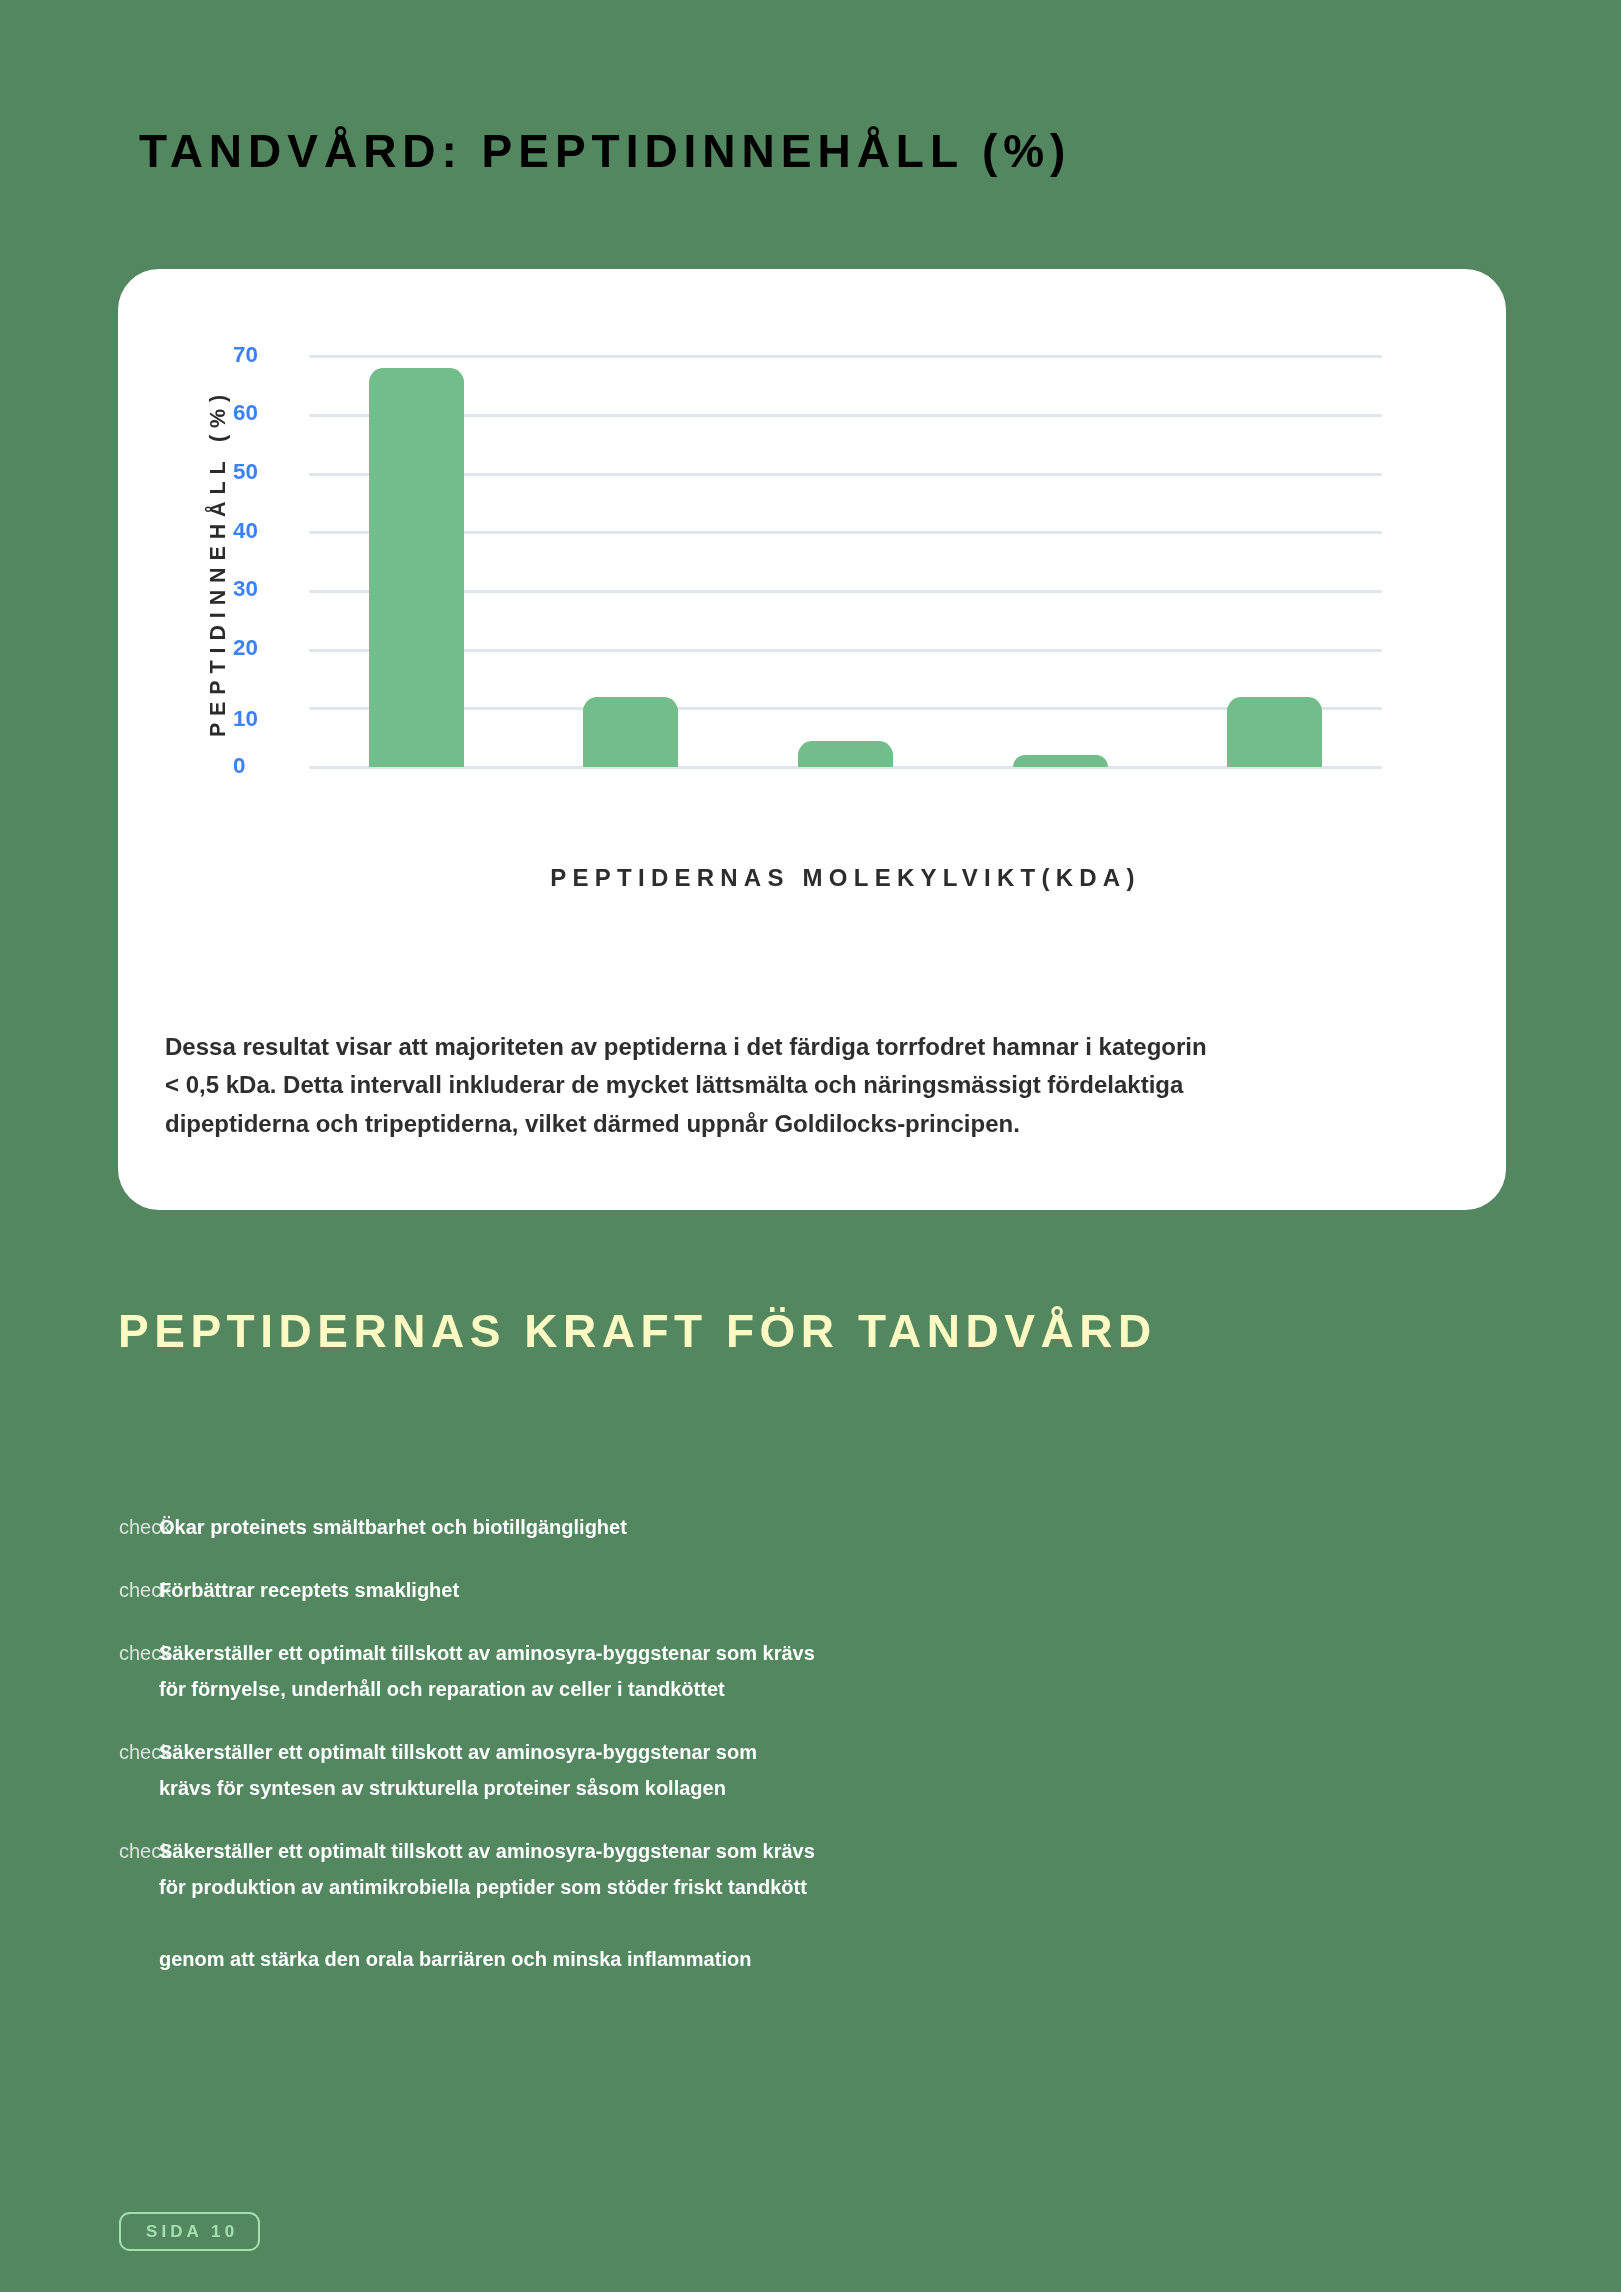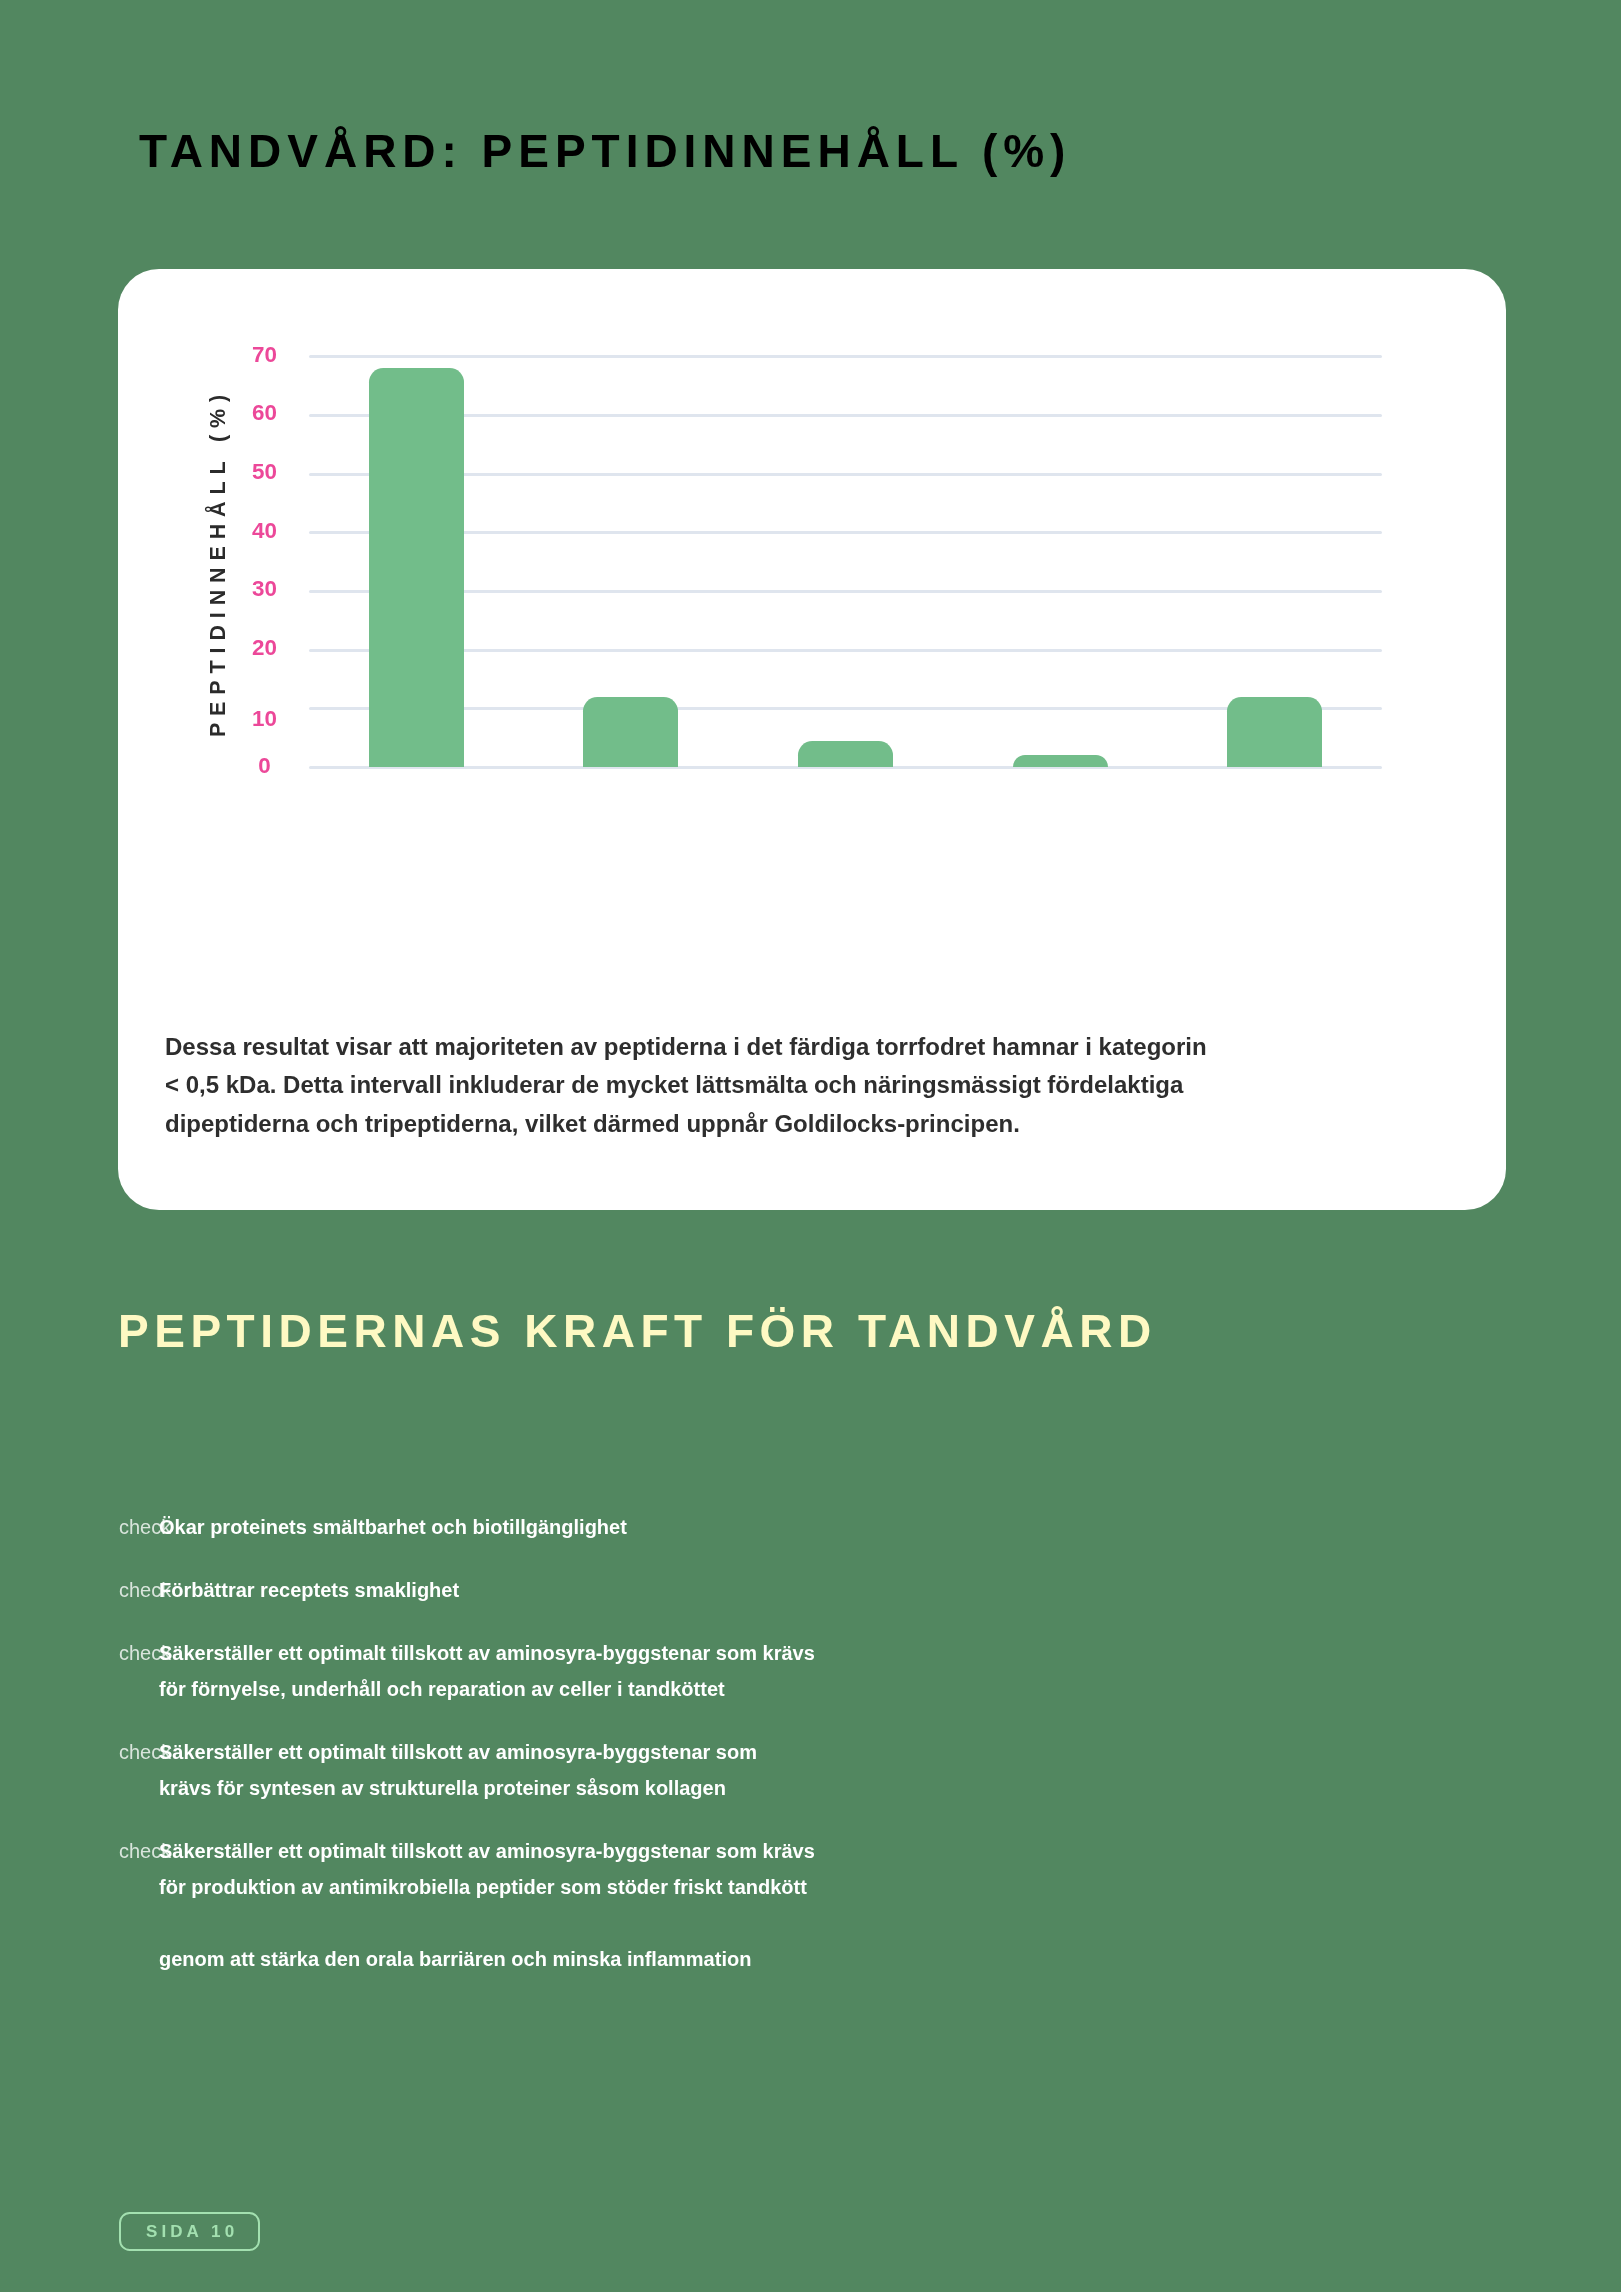--- a/index.html
+++ b/index.html
@@ -35,21 +35,21 @@
   .plot {
     position:absolute; left:191px; top:87px;
     width:1073px; height:411px;
   }
   .gridline {
     position:absolute; left:0; width:100%; height:2.7px;
     background:#dfe5ee; border-radius:1.8px;
   }
   .y-tick {
     position:absolute; left:115px; width:63px;
-    text-align:center; font-size:22.4px; font-weight:bold; color:#ec4899;
+    text-align:left; font-size:22.4px; font-weight:bold; color:#3b82f6;
   }
   .bar {
     position:absolute; bottom:0; width:95px;
     background:#72bd8a;
     border-radius:14.3px 14.3px 0 0;
   }
 
   .x-labels {
     position:absolute; left:191px; top:522px; width:1073px;
     display:flex;
@@ -127,20 +127,21 @@
       <div class="gridline" style="top: 175px; background: rgb(223, 229, 238);"></div>
       <div class="gridline" style="top: 117px; background: rgb(223, 229, 238);"></div>
       <div class="gridline" style="top: 58px; background: rgb(223, 229, 238);"></div>
       <div class="gridline" style="top: -0.9px; background: rgb(223, 229, 238);"></div>
       <div class="bar" style="left: 60px; height: 399px; background: rgb(114, 189, 138);"></div>
       <div class="bar" style="left: 274px; height: 70px; background: rgb(114, 189, 138);"></div>
       <div class="bar" style="left: 489px; height: 26.4px; background: rgb(114, 189, 138);"></div>
       <div class="bar" style="left: 704px; height: 11.7px; background: rgb(114, 189, 138);"></div>
       <div class="bar" style="left: 918px; height: 70px; background: rgb(114, 189, 138);"></div>
     </div>
+  <div class="x-axis-title">PEPTIDERNAS MOLEKYLVIKT(KDA)</div>
   <div class="paragraph">Dessa resultat visar att majoriteten av peptiderna i det färdiga torrfodret hamnar i kategorin
 &lt; 0,5 kDa. Detta intervall inkluderar de mycket lättsmälta och näringsmässigt fördelaktiga
 dipeptiderna och tripeptiderna, vilket därmed uppnår Goldilocks-principen.</div>
 <div class="y-tick" style="top: 484px;">0</div>
     <div class="y-tick" style="top: 437px;">10</div>
     <div class="y-tick" style="top: 366px;">20</div>
     <div class="y-tick" style="top: 307px;">30</div>
     <div class="y-tick" style="top: 249px;">40</div>
     <div class="y-tick" style="top: 190px;">50</div>
     <div class="y-tick" style="top: 131px;">60</div>

